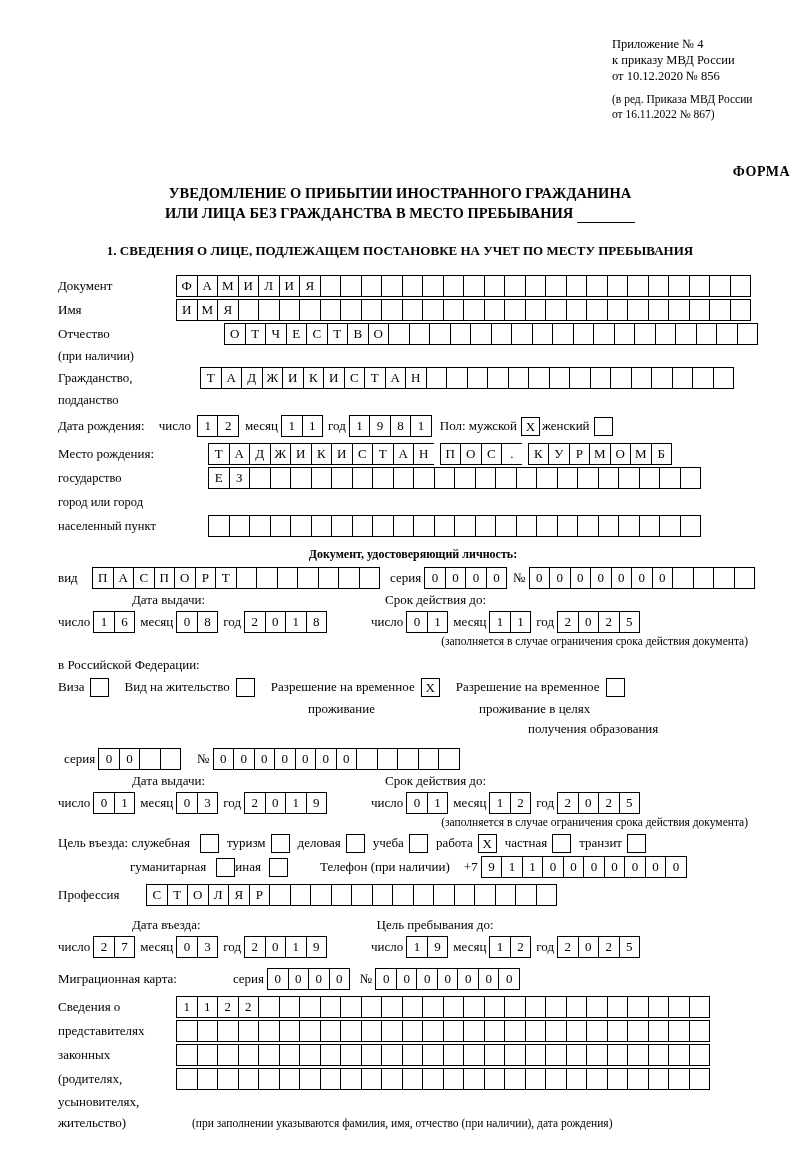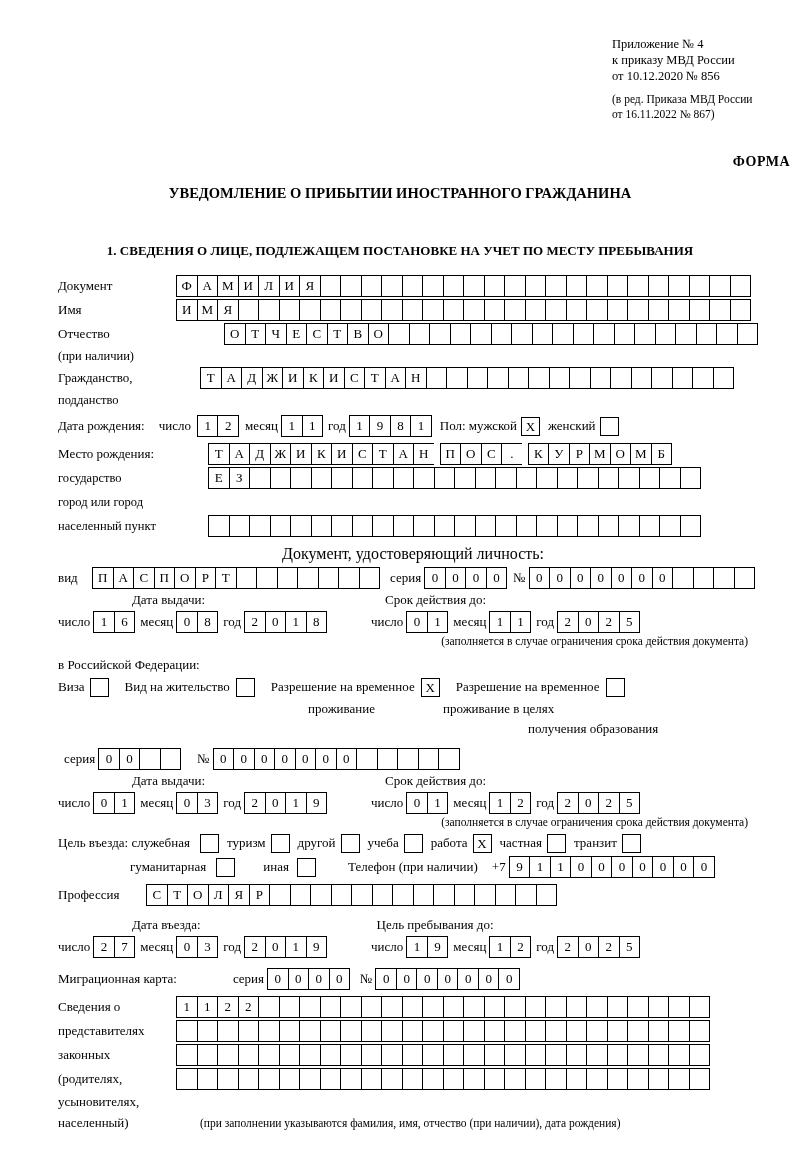--- a/index.html
+++ b/index.html
@@ -31,21 +31,21 @@
     font-size: 12.5px;
     line-height: 16px;
   }
   .top-ref .small {
     font-size: 11.5px;
     margin-top: 8px;
     line-height: 15px;
   }
   .forma {
     position: absolute;
-    top: 154px;
+    top: 164px;
     left: 0;
     width: 790px;
     text-align: right;
     font-weight: bold;
     font-size: 14px;
     letter-spacing: 0.5px;
   }
   .title {
     position: absolute;
     top: 183px;
@@ -118,22 +118,22 @@
     box-sizing: border-box;
     display: inline-block;
     text-align: center;
     line-height: 18px;
     font-size: 13px;
     vertical-align: middle;
   }
 
   .center-lbl {
     text-align: center;
-    font-weight: normal;
-    font-size: 16px;
+    font-weight: bold;
+    font-size: 12px;
   }
 
   .label-col {
     width: 118px;
     flex: 0 0 118px;
     white-space: nowrap;
   }
   .label-col-wide {
     width: 150px;
     flex: 0 0 150px;
@@ -165,20 +165,24 @@
     <div class="small">
       <div>(в ред. Приказа МВД России</div>
       <div>от 16.11.2022 № 867)</div>
     </div>
   </div>
 
   <div class="forma">ФОРМА</div>
 
   <div class="title">
     <div>УВЕДОМЛЕНИЕ О ПРИБЫТИИ ИНОСТРАННОГО ГРАЖДАНИНА</div>
+    <div>
+      <span class="ln2">ИЛИ ЛИЦА БЕЗ ГРАЖДАНСТВА В МЕСТО ПРЕБЫВАНИЯ</span>
+      <span class="blank"></span>
+    </div>
   </div>
 
   <div class="section-title">1. СВЕДЕНИЯ О ЛИЦЕ, ПОДЛЕЖАЩЕМ ПОСТАНОВКЕ НА УЧЕТ ПО МЕСТУ ПРЕБЫВАНИЯ</div>
 
   <div class="form">
 
     <div class="row">
       <div class="label-col lbl">Документ</div>
       <div class="boxes">
           <div class="cell">Ф</div>
@@ -332,21 +336,21 @@
         </div>
       <div class="lbl" style="margin-left:5px">год</div>
       <div class="boxes grp tight">
           <div class="cell">1</div>
           <div class="cell">9</div>
           <div class="cell">8</div>
           <div class="cell">1</div>
         </div>
       <div class="lbl" style="margin-left:8px">Пол: мужской</div>
       <span class="cb" style="margin-left:4px">X</span>
-      <div class="lbl" style="margin-left:8px">женский</div>
+      <div class="lbl" style="margin-left:2px">женский</div>
       <span class="cb" style="margin-left:4px"></span>
     </div>
 
     <div class="spacer4"></div>
 
     <div class="row">
       <div class="label-col-wide lbl">Место рождения:</div>
       <div class="boxes">
           <div class="cell">Т</div>
           <div class="cell">А</div>
@@ -543,21 +547,21 @@
       <span class="cb" style="margin-left:5px"></span>
       <div class="lbl" style="margin-left:16px">Вид на жительство</div>
       <span class="cb" style="margin-left:6px"></span>
       <div class="lbl" style="margin-left:16px">Разрешение на временное</div>
       <span class="cb" style="margin-left:6px">X</span>
       <div class="lbl" style="margin-left:16px">Разрешение на временное</div>
       <span class="cb" style="margin-left:6px"></span>
     </div>
     <div class="row" style="min-height:18px">
       <div class="lbl" style="margin-left:250px">проживание</div>
-      <div class="lbl" style="margin-left:68px">проживание в целях</div>
+      <div class="lbl" style="margin-left:104px">проживание в целях</div>
     </div>
     <div class="row" style="min-height:18px">
       <div class="lbl" style="margin-left:470px">получения образования</div>
     </div>
 
     <div class="spacer8"></div>
 
     <div class="row">
       <div class="lbl" style="margin-left:6px">серия</div>
       <div class="boxes grp tight">
@@ -628,36 +632,36 @@
 
     <div class="r-note">(заполняется в случае ограничения срока действия документа)</div>
 
     <div class="spacer4"></div>
 
     <div class="row">
       <div class="lbl">Цель въезда: служебная</div>
       <span class="cb" style="margin-left:10px"></span>
       <div class="lbl" style="margin-left:8px">туризм</div>
       <span class="cb" style="margin-left:5px"></span>
-      <div class="lbl" style="margin-left:8px">другой</div>
+      <div class="lbl" style="margin-left:8px">деловая</div>
       <span class="cb" style="margin-left:5px"></span>
       <div class="lbl" style="margin-left:8px">учеба</div>
       <span class="cb" style="margin-left:5px"></span>
       <div class="lbl" style="margin-left:8px">работа</div>
       <span class="cb" style="margin-left:5px">X</span>
       <div class="lbl" style="margin-left:8px">частная</div>
       <span class="cb" style="margin-left:5px"></span>
       <div class="lbl" style="margin-left:8px">транзит</div>
       <span class="cb" style="margin-left:5px"></span>
     </div>
 
     <div class="row">
       <div class="lbl" style="margin-left:72px">гуманитарная</div>
       <span class="cb" style="margin-left:10px"></span>
-      <div class="lbl" style="margin-left:28px">иная</div>
+      <div class="lbl" style="margin-left:0">иная</div>
       <span class="cb" style="margin-left:8px"></span>
       <div class="lbl" style="margin-left:32px">Телефон (при наличии)</div>
       <div class="lbl" style="margin-left:14px">+7</div>
       <div class="boxes grp tight">
           <div class="cell">9</div>
           <div class="cell">1</div>
           <div class="cell">1</div>
           <div class="cell">0</div>
           <div class="cell">0</div>
           <div class="cell">0</div>
@@ -887,18 +891,18 @@
           <div class="cell"></div>
           <div class="cell"></div>
           <div class="cell"></div>
           <div class="cell"></div>
         </div>
     </div>
     <div class="row" style="min-height:19px">
       <div class="label-col lbl">усыновителях,</div>
     </div>
     <div class="row" style="min-height:19px">
-      <div class="label-col lbl">населенный)</div>
-      <div class="small-note" style="margin-left:24px">(при заполнении указываются фамилия, имя, отчество (при наличии), дата рождения)</div>
+      <div class="label-col lbl">жительство)</div>
+      <div class="small-note" style="margin-left:16px">(при заполнении указываются фамилия, имя, отчество (при наличии), дата рождения)</div>
     </div>
 
   </div>
 </div>
 
 </body></html>

